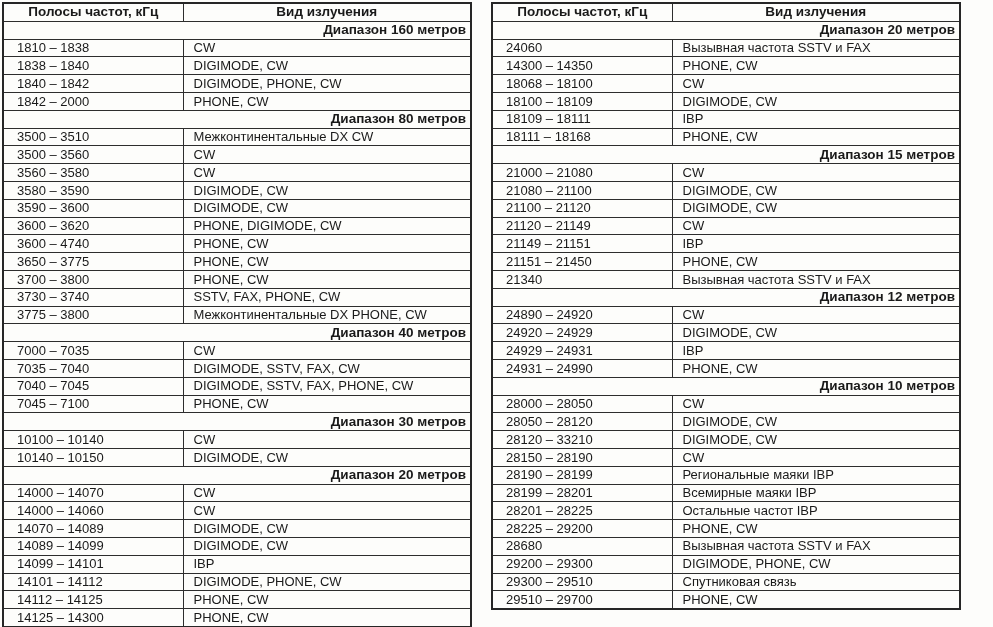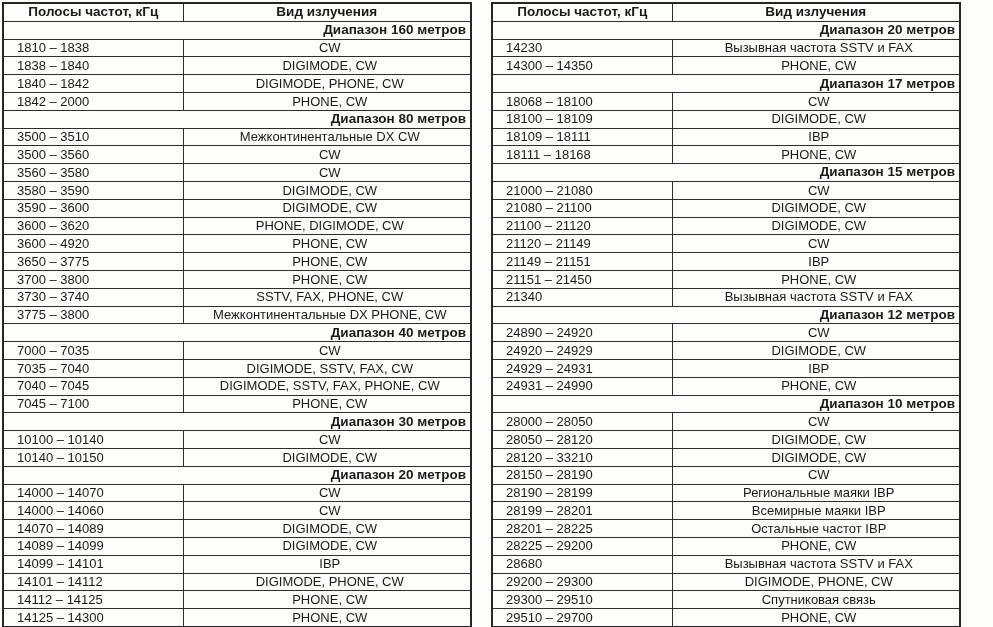--- a/index.html
+++ b/index.html
@@ -41,21 +41,21 @@
   table.band-table {
     border: 2px solid #262626;
   }
   .band-table th {
     font-weight: bold;
     text-align: center;
     font-size: 13.5px;
     border-bottom-width: 1px;
   }
   .band-table td.freq { padding-left: 13px; text-align: left; }
-  .band-table td.mode { padding-left: 10px; text-align: center; }
+  .band-table td.mode { padding-left: 10px; text-align: left; }
   .band-table td.band {
     font-weight: bold;
     text-align: right;
     font-size: 13.5px;
   }
 </style>
 </head>
 <body>
 
 <div class="page">
@@ -112,21 +112,21 @@
         </tr>
         <tr>
           <td class="freq">3590 – 3600</td>
           <td class="mode">DIGIMODE, CW</td>
         </tr>
         <tr>
           <td class="freq">3600 – 3620</td>
           <td class="mode">PHONE, DIGIMODE, CW</td>
         </tr>
         <tr>
-          <td class="freq">3600 – 4920</td>
+          <td class="freq">3600 – 4740</td>
           <td class="mode">PHONE, CW</td>
         </tr>
         <tr>
           <td class="freq">3650 – 3775</td>
           <td class="mode">PHONE, CW</td>
         </tr>
         <tr>
           <td class="freq">3700 – 3800</td>
           <td class="mode">PHONE, CW</td>
         </tr>
@@ -215,29 +215,26 @@
       <tr>
         <th>Полосы частот, кГц</th>
         <th>Вид излучения</th>
       </tr>
     </thead>
     <tbody>
         <tr>
           <td colspan="2" class="band">Диапазон 20 метров</td>
         </tr>
         <tr>
-          <td class="freq">14230</td>
+          <td class="freq">24060</td>
           <td class="mode">Вызывная частота SSTV и FAX</td>
         </tr>
         <tr>
           <td class="freq">14300 – 14350</td>
           <td class="mode">PHONE, CW</td>
-        </tr>
-        <tr>
-          <td colspan="2" class="band">Диапазон 17 метров</td>
         </tr>
         <tr>
           <td class="freq">18068 – 18100</td>
           <td class="mode">CW</td>
         </tr>
         <tr>
           <td class="freq">18100 – 18109</td>
           <td class="mode">DIGIMODE, CW</td>
         </tr>
         <tr>

